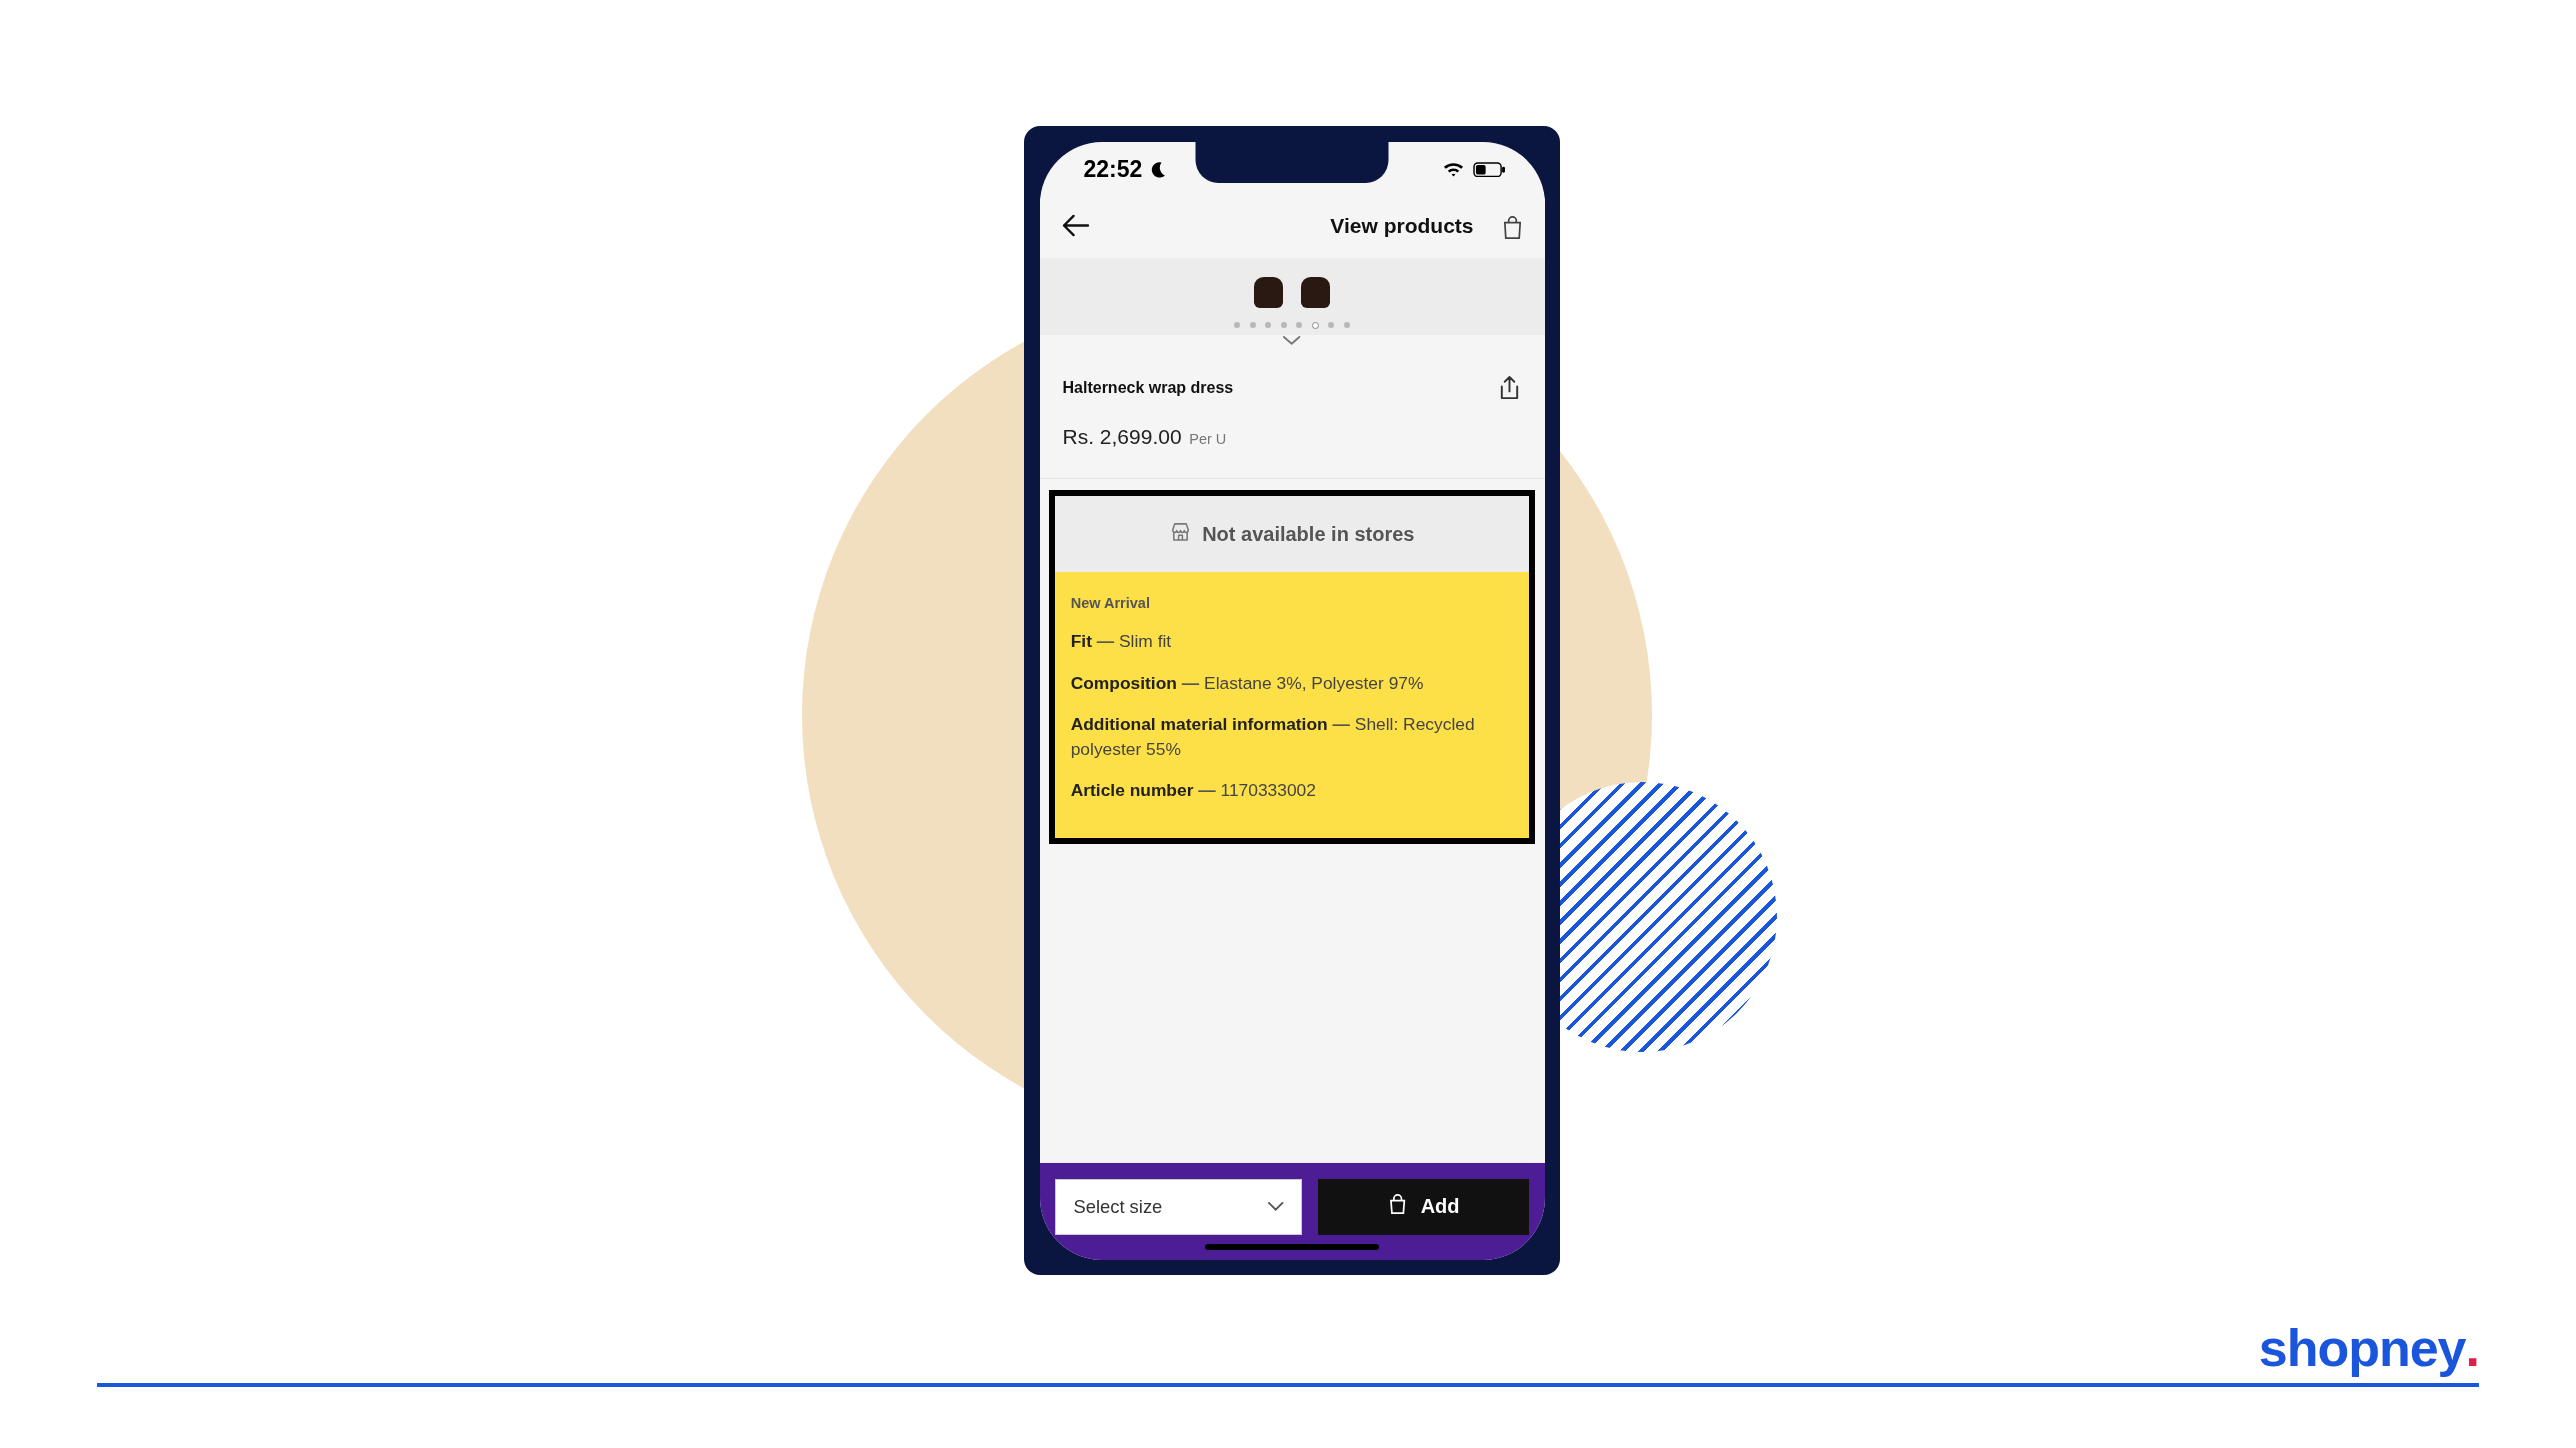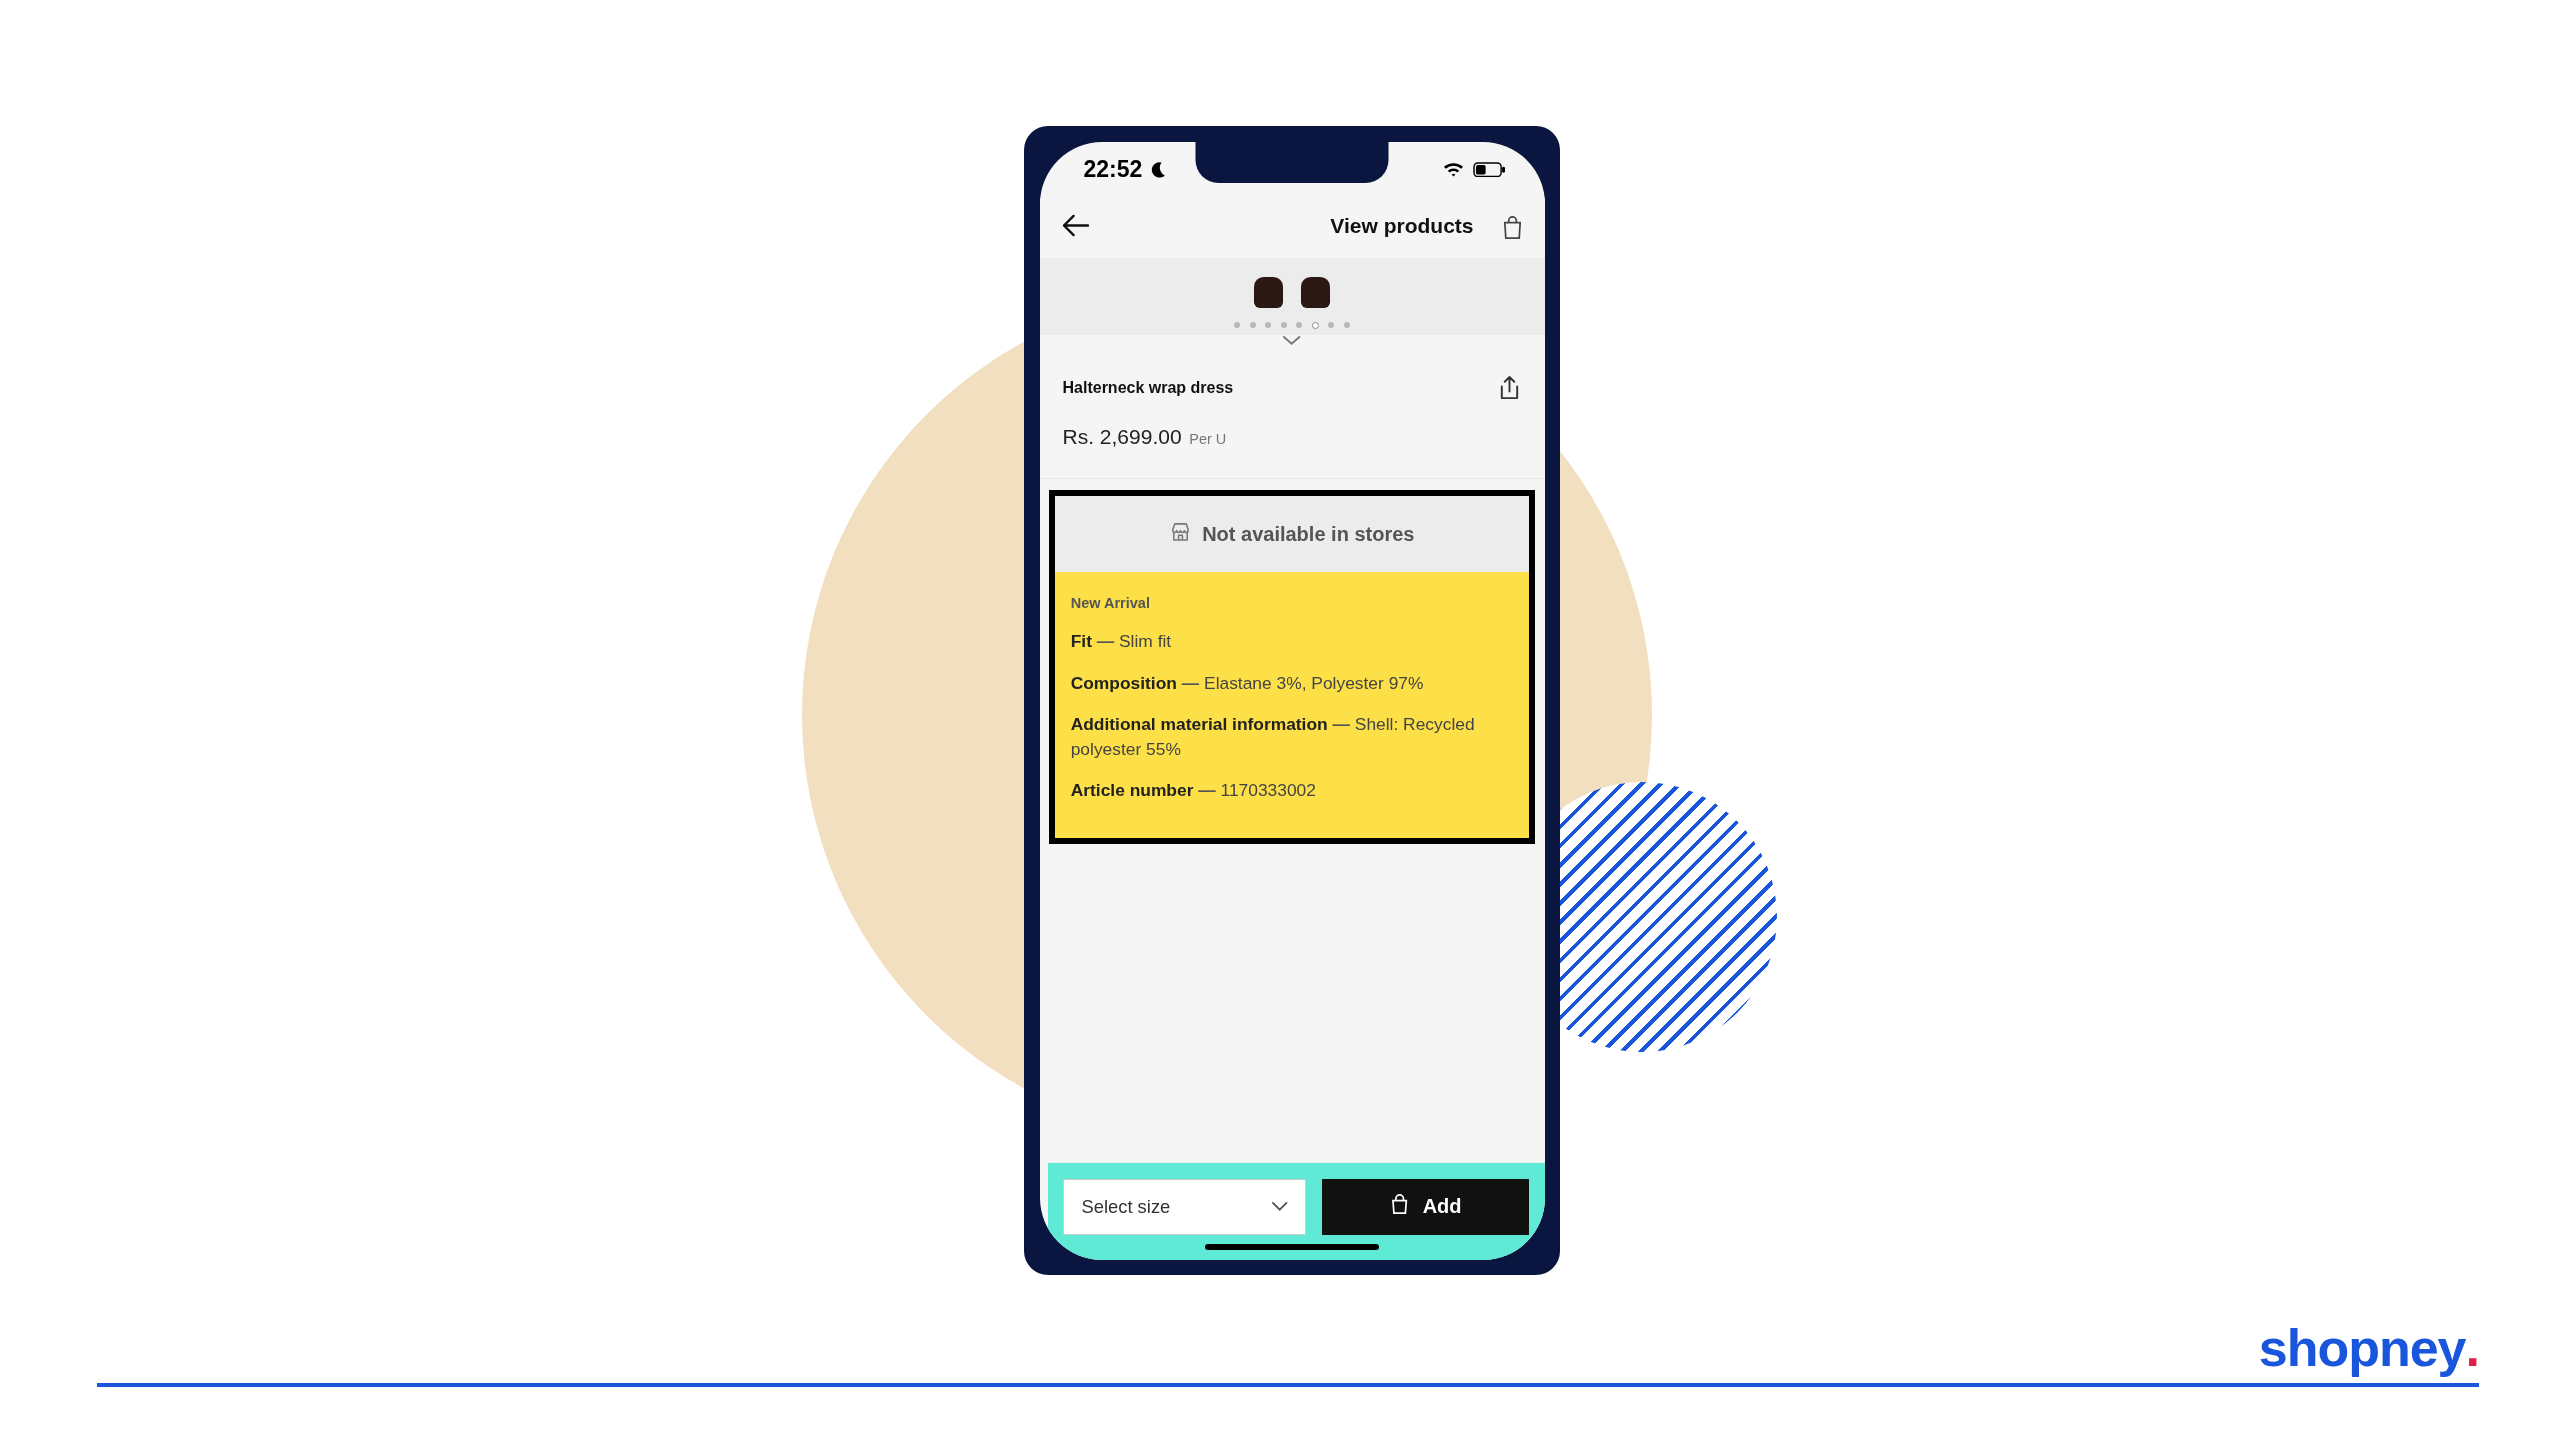--- a/index.html
+++ b/index.html
@@ -43,21 +43,21 @@
     }
 
     
     .phone {
       position: absolute;
       left: 1024px;
       top: 126px;
       width: 536px;
       height: 1149px;
       background: #0a1640;
-      border-radius: 24px;
+      border-radius: 16px;
       z-index: 10;
       padding: 15.5px;
     }
 
     .phone-screen {
       width: 100%;
       height: 100%;
       background: #f5f5f5;
       border-radius: 62px;
       overflow: hidden;
@@ -224,23 +224,23 @@
       line-height: 1.4;
     }
     .spec-label { font-weight: 800; }
     .spec-sep { font-weight: 600; color: #555; }
     .spec-val { font-weight: 500; color: #444; }
 
     
     .bottom-bar {
       position: absolute;
       bottom: 0;
-      left: 8px;
+      left: 0;
       right: 0;
-      background: #5eead4;
+      background: #4c1d95;
       padding: 15.5px 15.5px 25px 15.5px;
       display: flex;
       gap: 16px;
       border-top: 1px solid #eee;
     }
     .size-select {
       flex: 1;
       border: 1px solid #ccc;
       background: #fff;
       display: flex;

